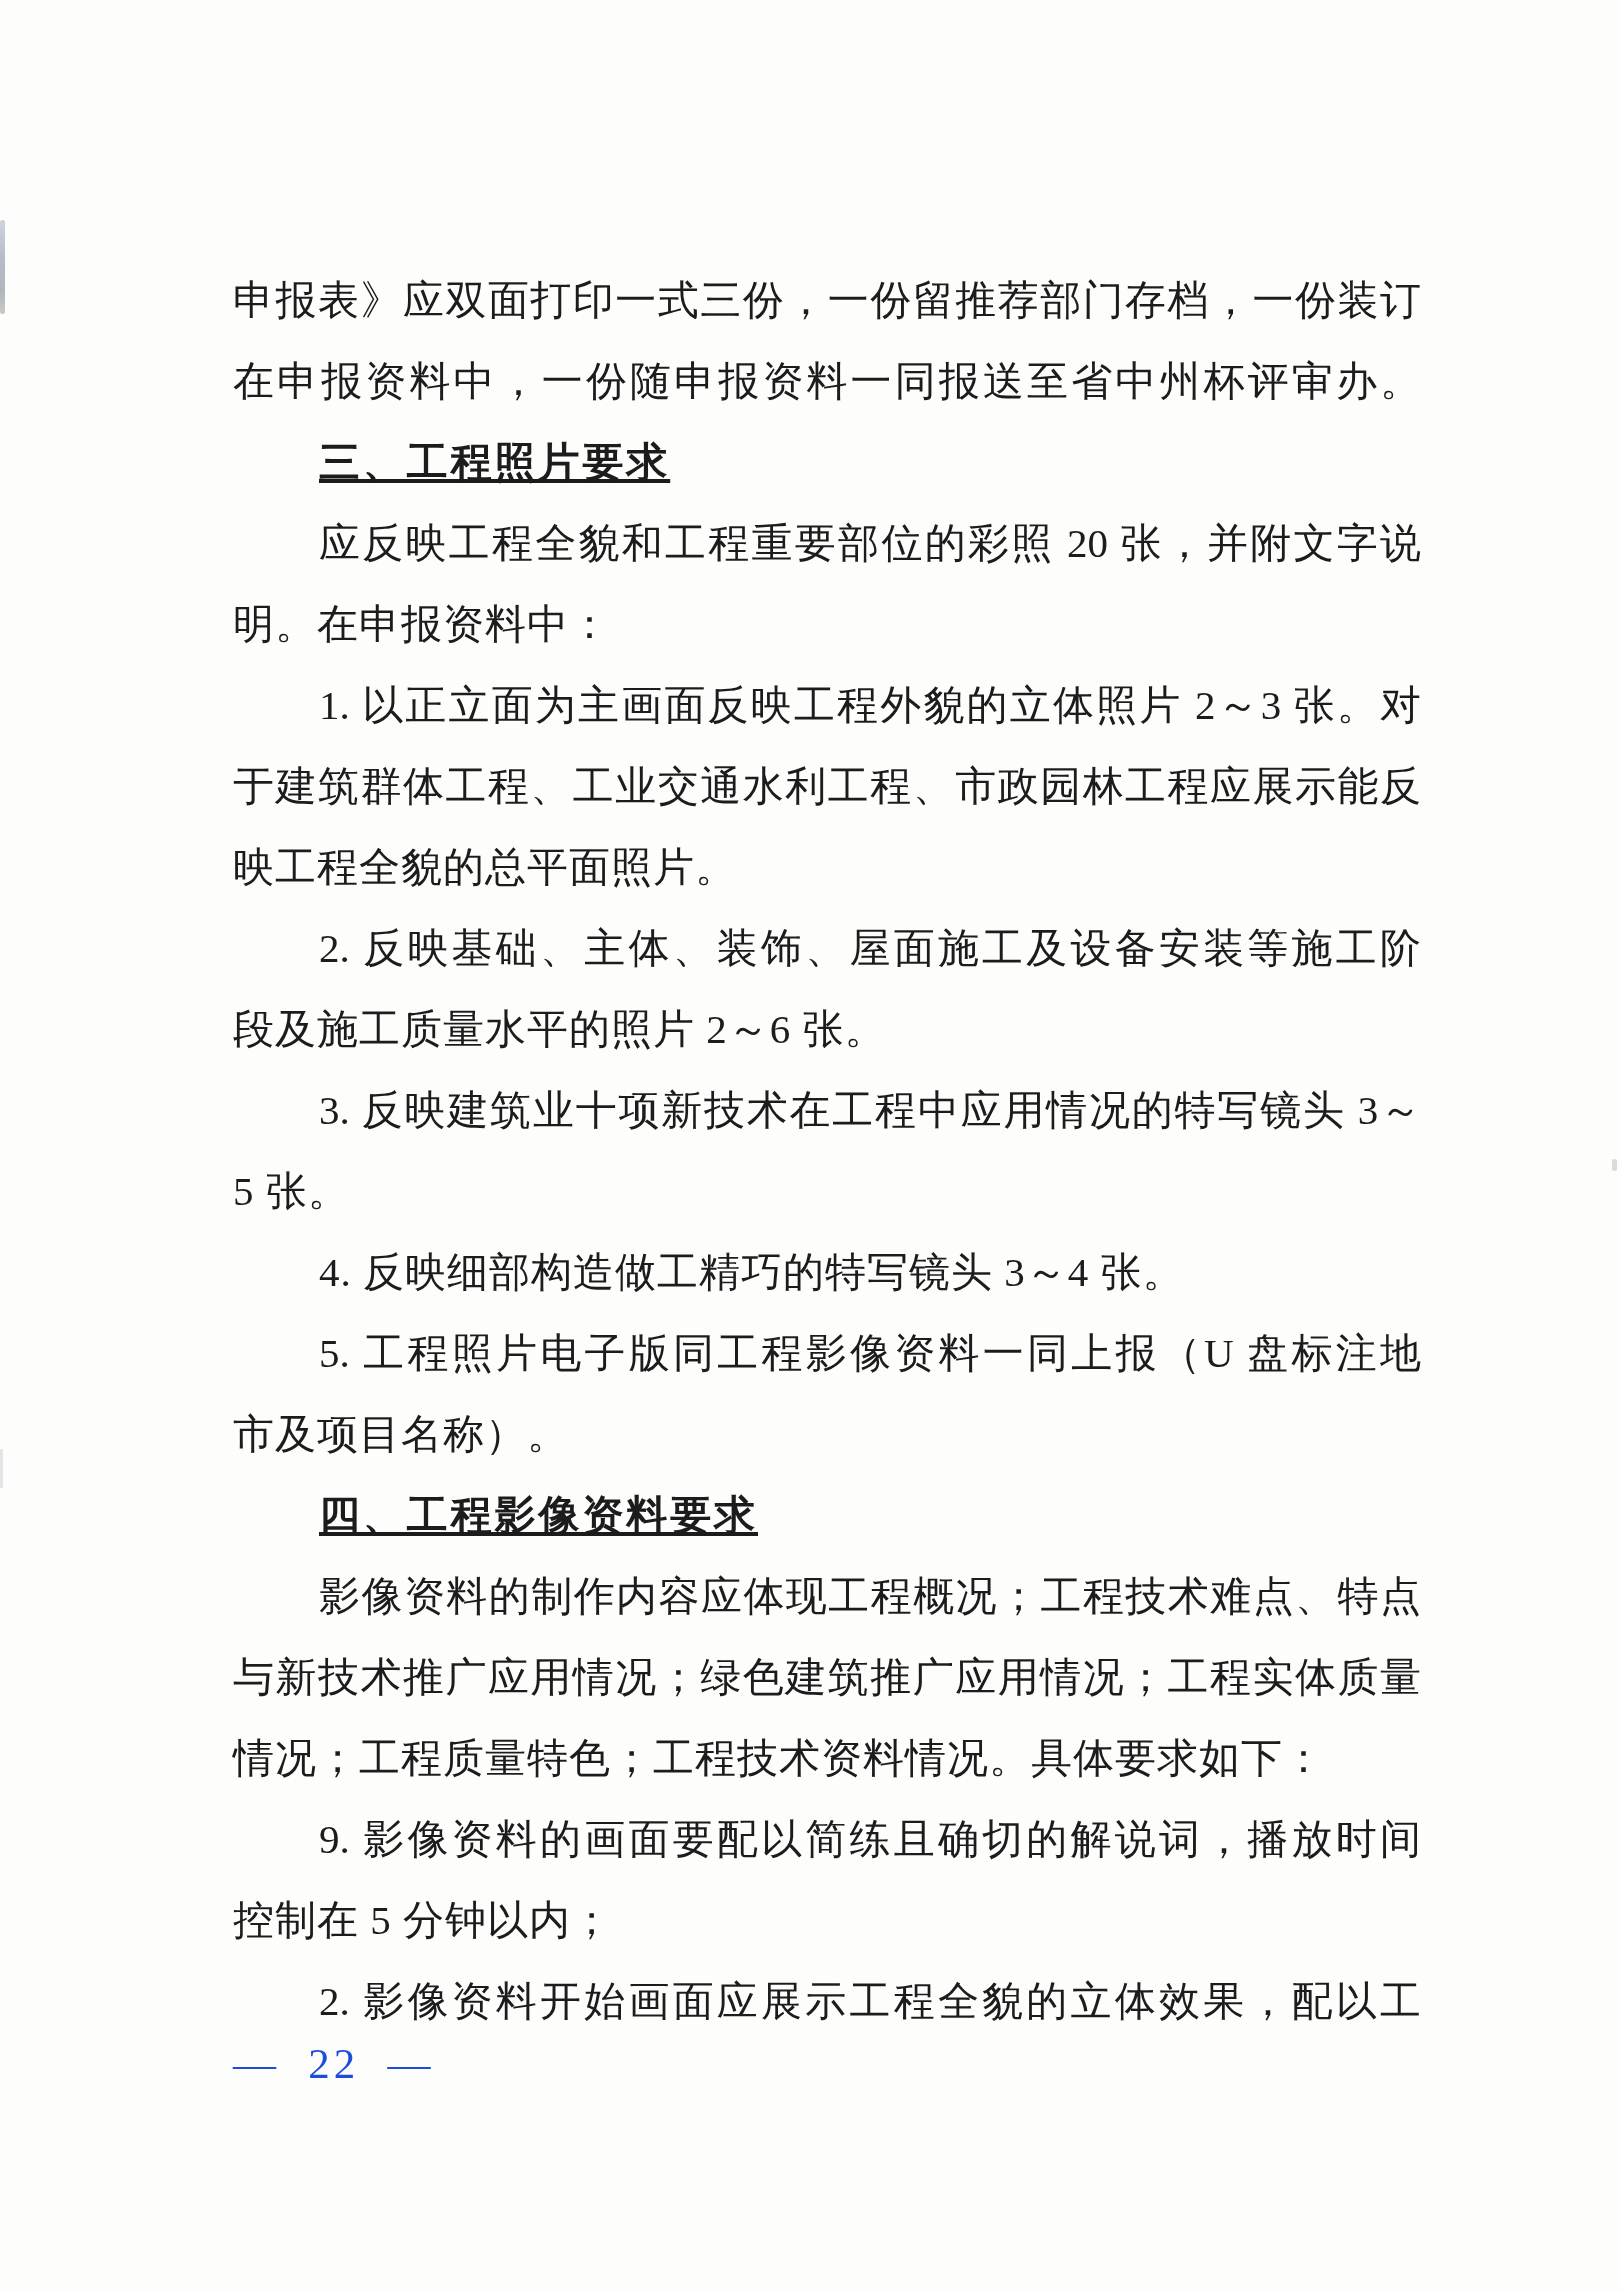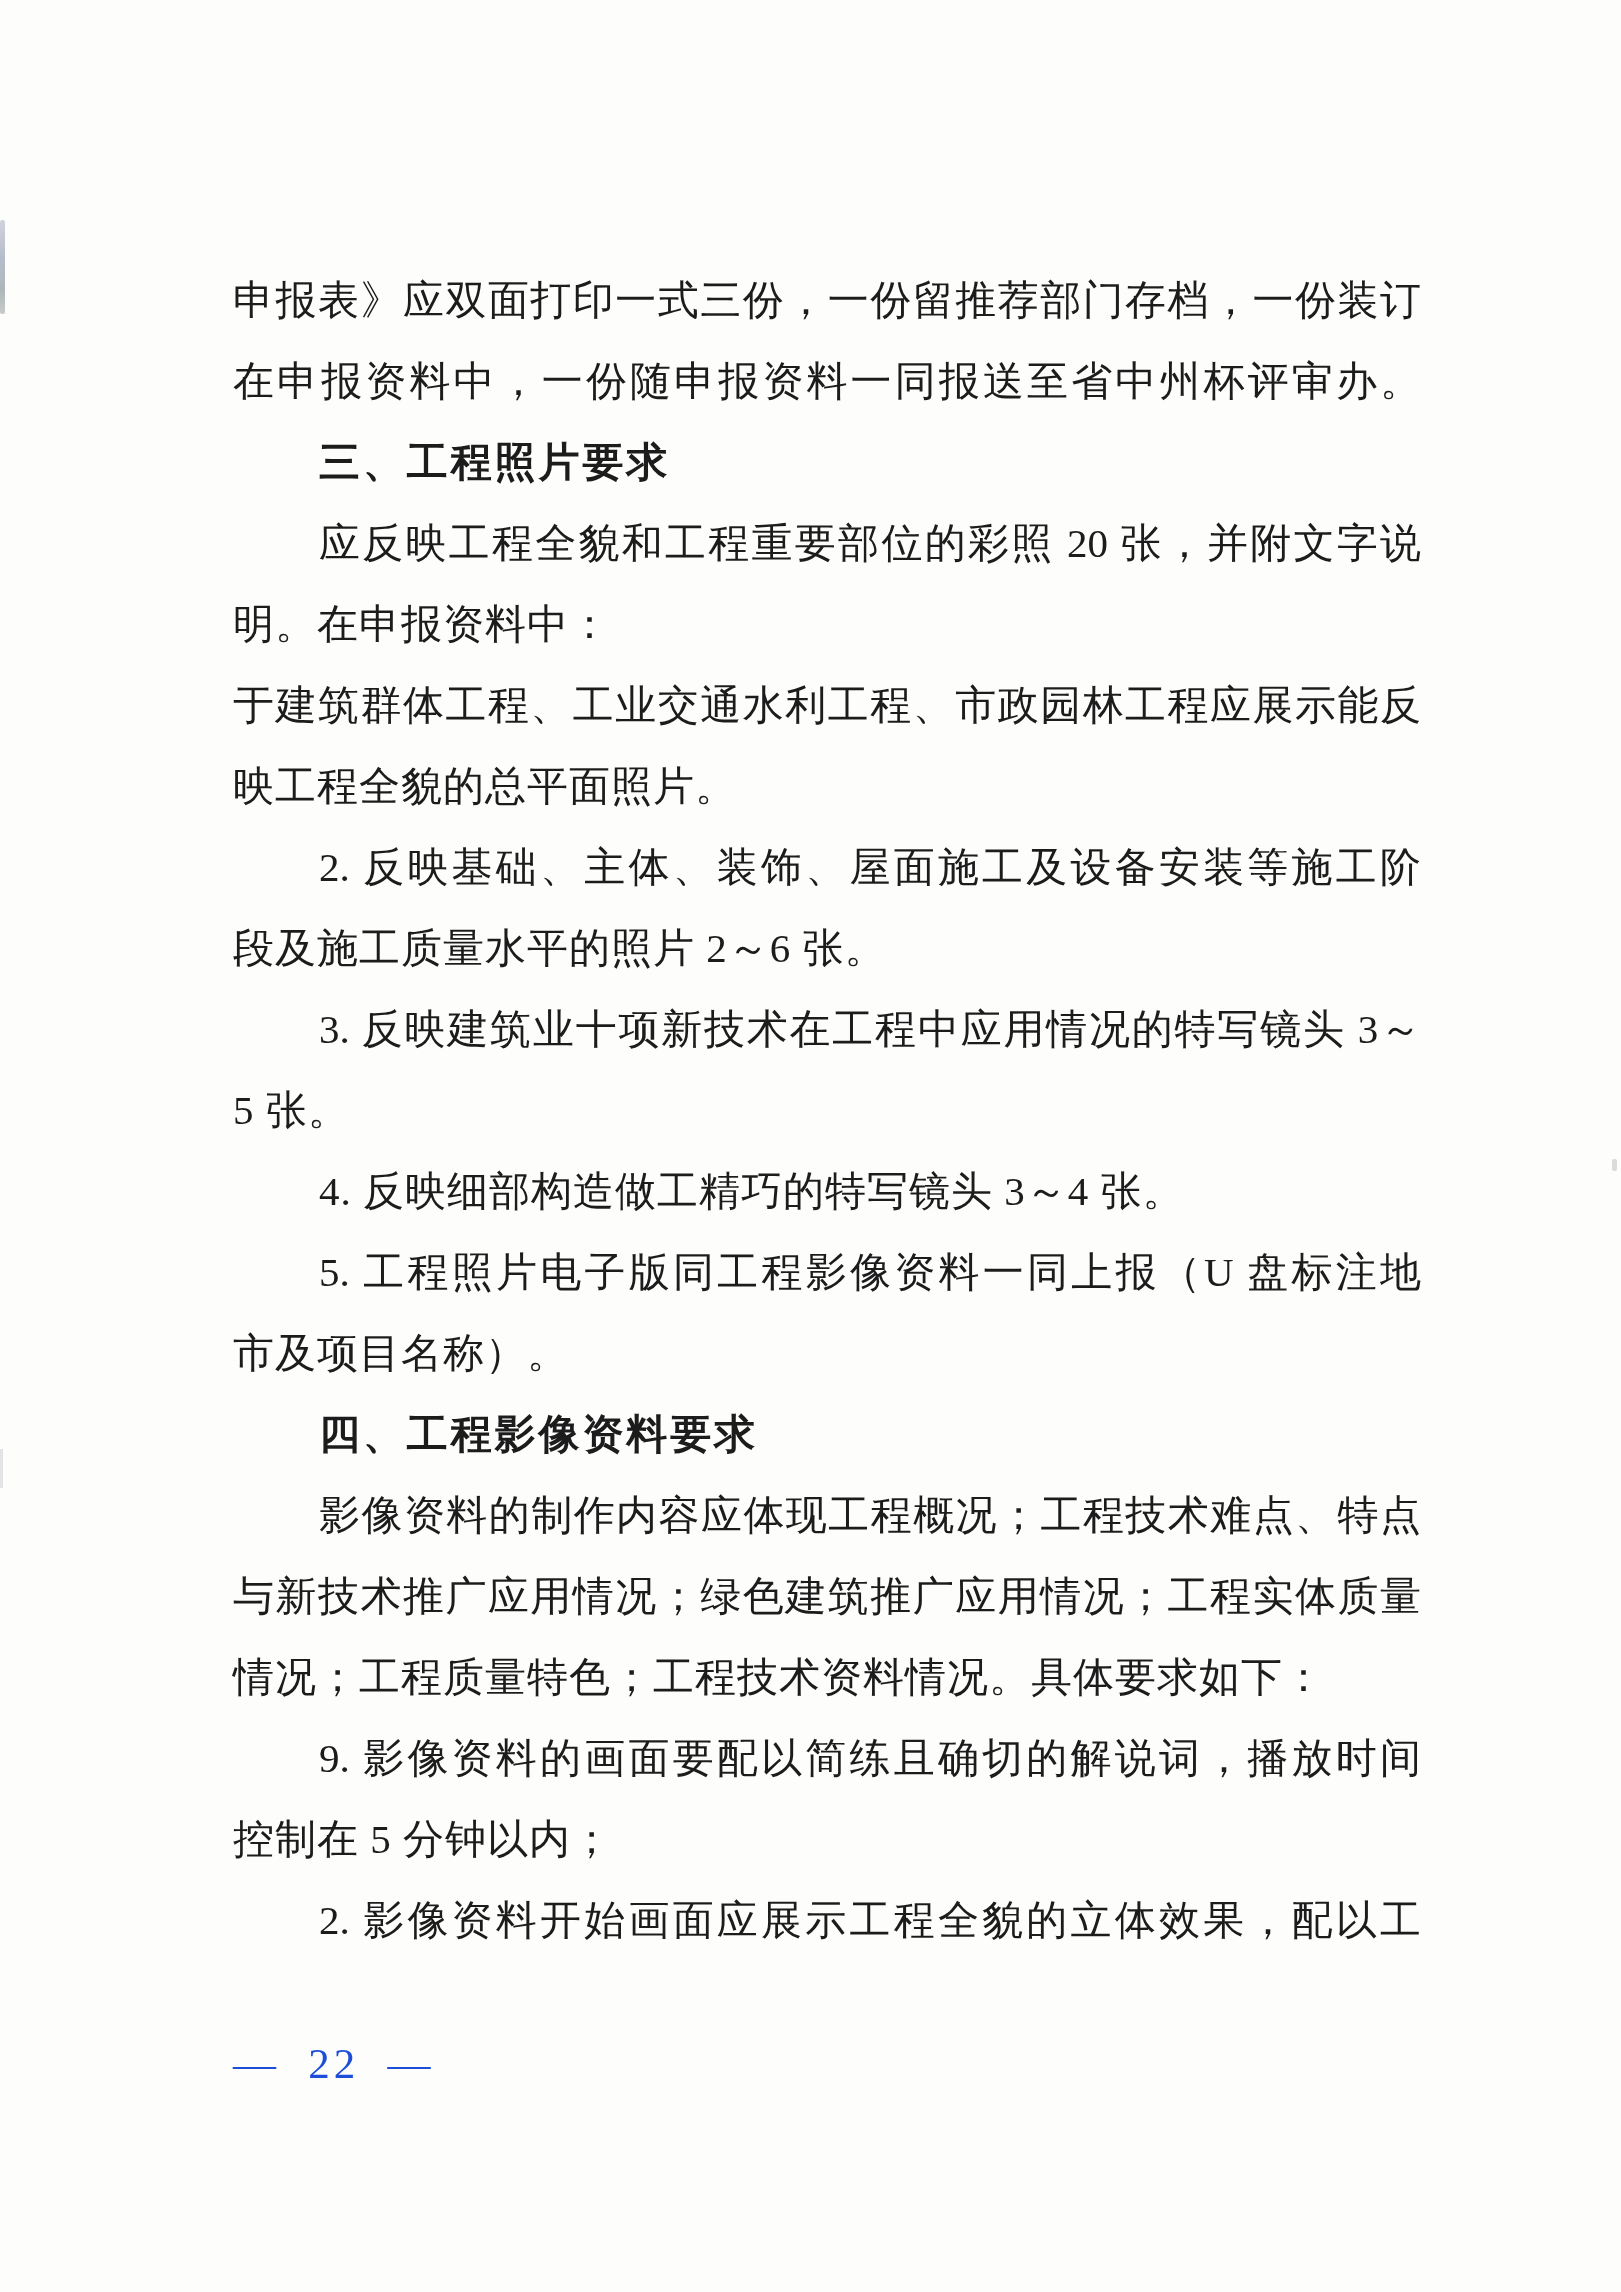--- a/index.html
+++ b/index.html
@@ -38,20 +38,21 @@
     text-align-last: justify;
     letter-spacing: 0;
   }
   p.line.indent {
     text-indent: 86px;
   }
   p.line.heading {
     font-family: "Liberation Sans", "DejaVu Sans", sans-serif;
     font-weight: 700;
     letter-spacing: 2.9px;
+    text-decoration: underline;
   }
   .footer {
     position: absolute;
     left: 233px;
     top: 2041px;
     height: 45px;
     line-height: 45px;
     font-size: 43px;
     letter-spacing: 3.9px;
     word-spacing: 13.7px;
@@ -96,20 +97,21 @@
   <span class="scan-mark-left"></span>
   <span class="scan-speck-right"></span>
   <span class="scan-speck-left-low"></span>
 
   <div class="content">
     <p class="line full">申报表》应双面打印一式三份，一份留推荐部门存档，一份装订</p>
     <p class="line full">在申报资料中，一份随申报资料一同报送至省中州杯评审办。</p>
     <p class="line heading indent">三、工程照片要求</p>
     <p class="line full indent">应反映工程全貌和工程重要部位的彩照 20 张，并附文字说</p>
     <p class="line">明。在申报资料中：</p>
+    <p class="line full indent">1. 以正立面为主画面反映工程外貌的立体照片 2～3 张。对</p>
     <p class="line full">于建筑群体工程、工业交通水利工程、市政园林工程应展示能反</p>
     <p class="line">映工程全貌的总平面照片。</p>
     <p class="line full indent">2. 反映基础、主体、装饰、屋面施工及设备安装等施工阶</p>
     <p class="line">段及施工质量水平的照片 2～6 张。</p>
     <p class="line full indent">3. 反映建筑业十项新技术在工程中应用情况的特写镜头 3～</p>
     <p class="line">5 张。</p>
     <p class="line indent">4. 反映细部构造做工精巧的特写镜头 3～4 张。</p>
     <p class="line full indent">5. 工程照片电子版同工程影像资料一同上报（U 盘标注地</p>
     <p class="line">市及项目名称）。</p>
     <p class="line heading indent">四、工程影像资料要求</p>

